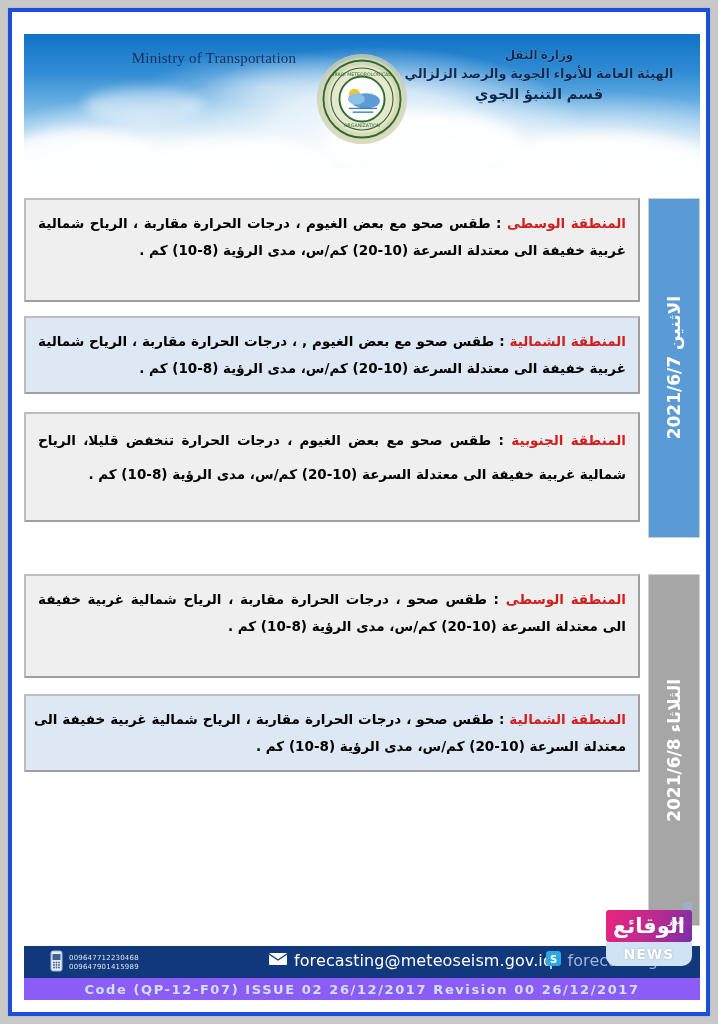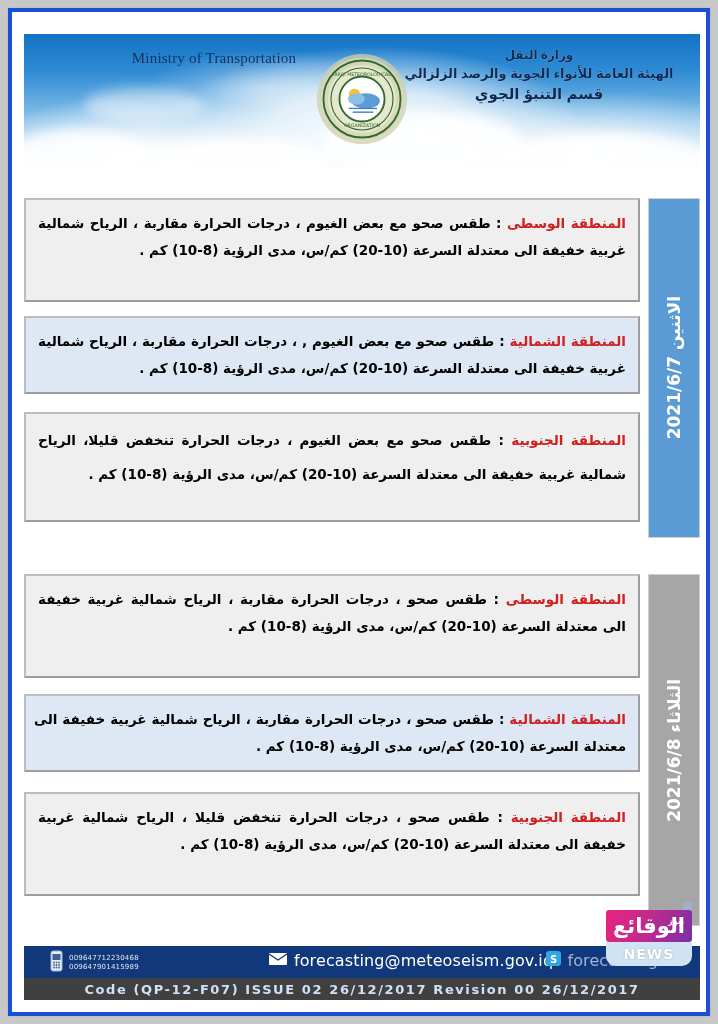--- a/index.html
+++ b/index.html
@@ -188,21 +188,21 @@
     color: #ffffff;
     letter-spacing: 0.1px;
   }
   .ft-text.dim { color: #9fb4d6; }
   #footer-code {
     position: absolute;
     left: 0;
     bottom: 0;
     width: 100%;
     height: 22px;
-    background: #404040;
+    background: #8b5cf6;
     display: flex;
     align-items: center;
     justify-content: center;
     direction: ltr;
   }
   #footer-code .code-text {
     font-family: "DejaVu Sans", "Liberation Sans", sans-serif;
     font-size: 13px;
     font-weight: bold;
     letter-spacing: 1.6px;
@@ -356,25 +356,20 @@
           <span class="region-label">المنطقة الوسطى</span><span> : </span><span>طقس صحو ، درجات الحرارة مقاربة ، الرياح شمالية غربية خفيفة الى  معتدلة السرعة (10-20) كم/س،  مدى الرؤية (8-10) كم .</span>
         </div>
       </div>
 
       <div class="fbox blue" style="margin-top:16px;padding-left:8px;">
         <div class="fline">
           <span class="region-label">المنطقة الشمالية</span><span> : </span><span>طقس صحو ، درجات الحرارة مقاربة ، الرياح شمالية غربية خفيفة الى  معتدلة السرعة (10-20) كم/س،  مدى الرؤية (8-10) كم .</span>
         </div>
       </div>
 
-      <div class="fbox taller" style="margin-top:20px;">
-        <div class="fline">
-          <span class="region-label">المنطقة الجنوبية</span><span> : </span><span>طقس صحو ، درجات الحرارة تنخفض قليلا ، الرياح شمالية غربية خفيفة الى  معتدلة السرعة (10-20) كم/س،  مدى الرؤية (8-10) كم .</span>
-        </div>
-      </div>
 
     </div>
 
     <div class="date-tab gray" style="height:352px;">
       <div class="vtext">
         <span>الثلاثاء</span>
         <span>2021/6/8</span>
       </div>
     </div>
   </div>

